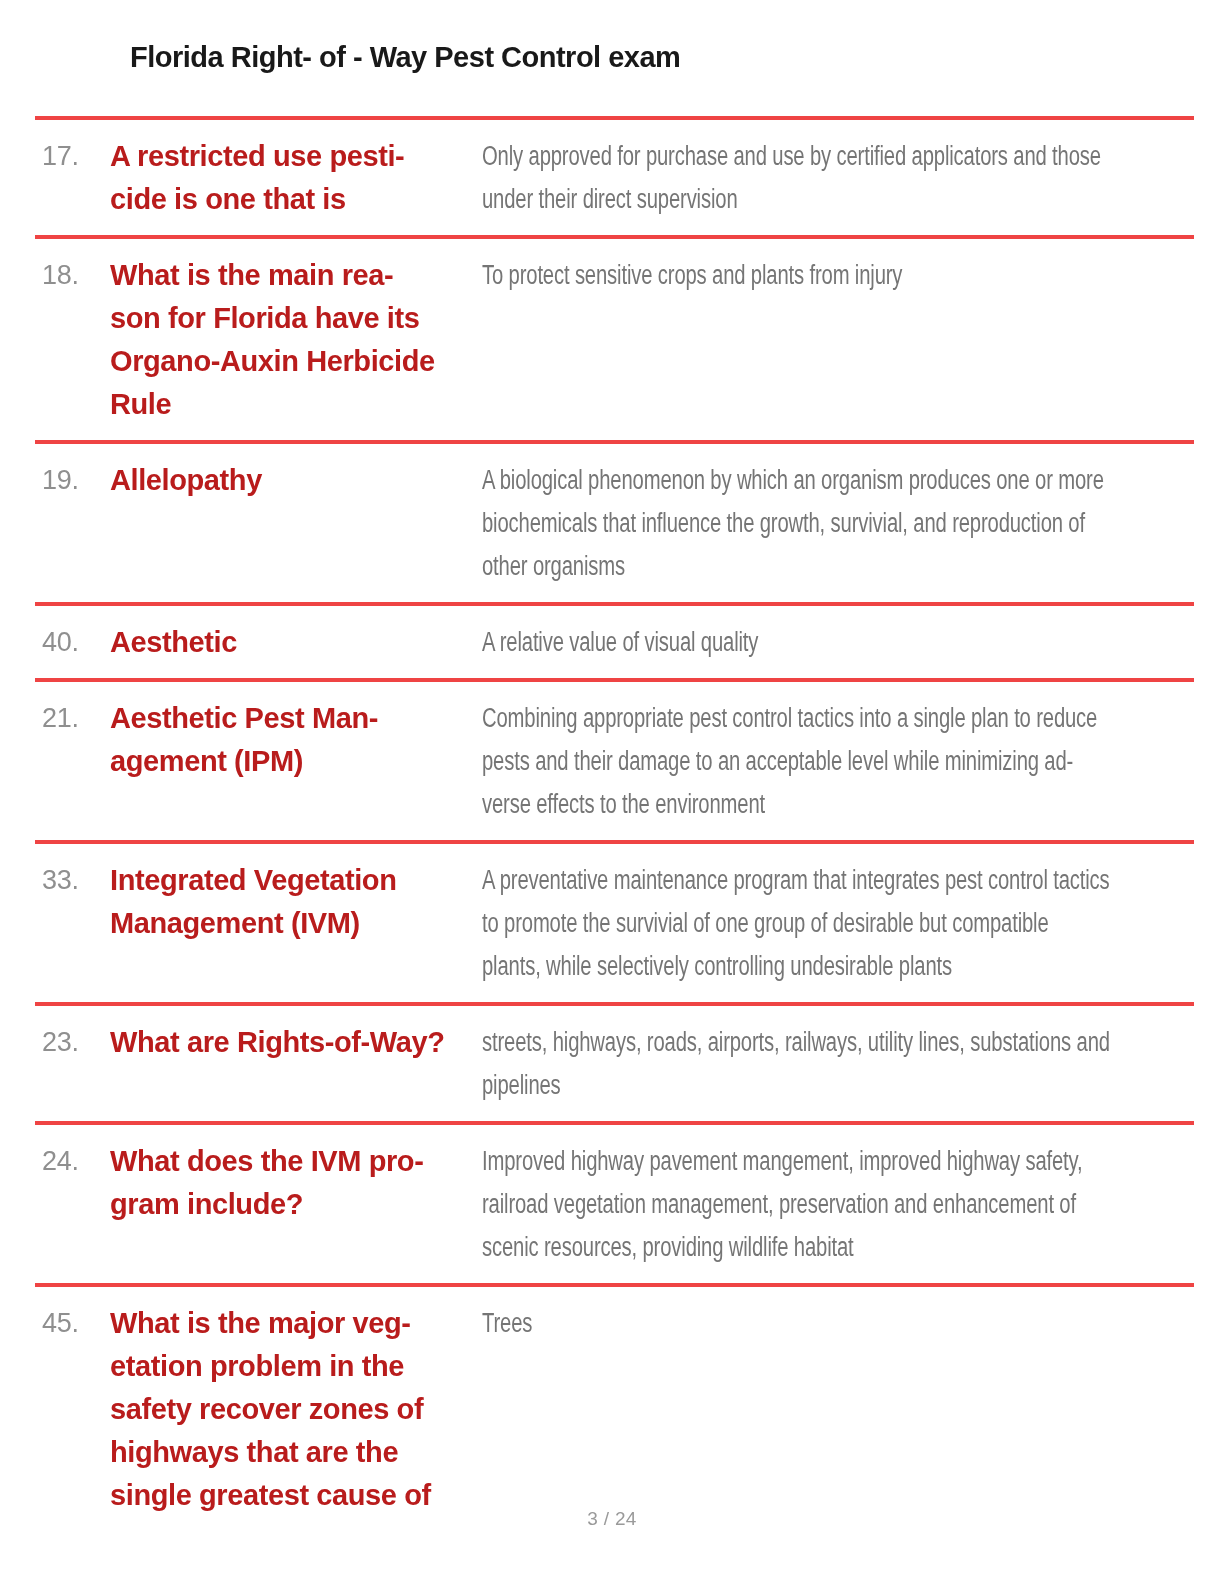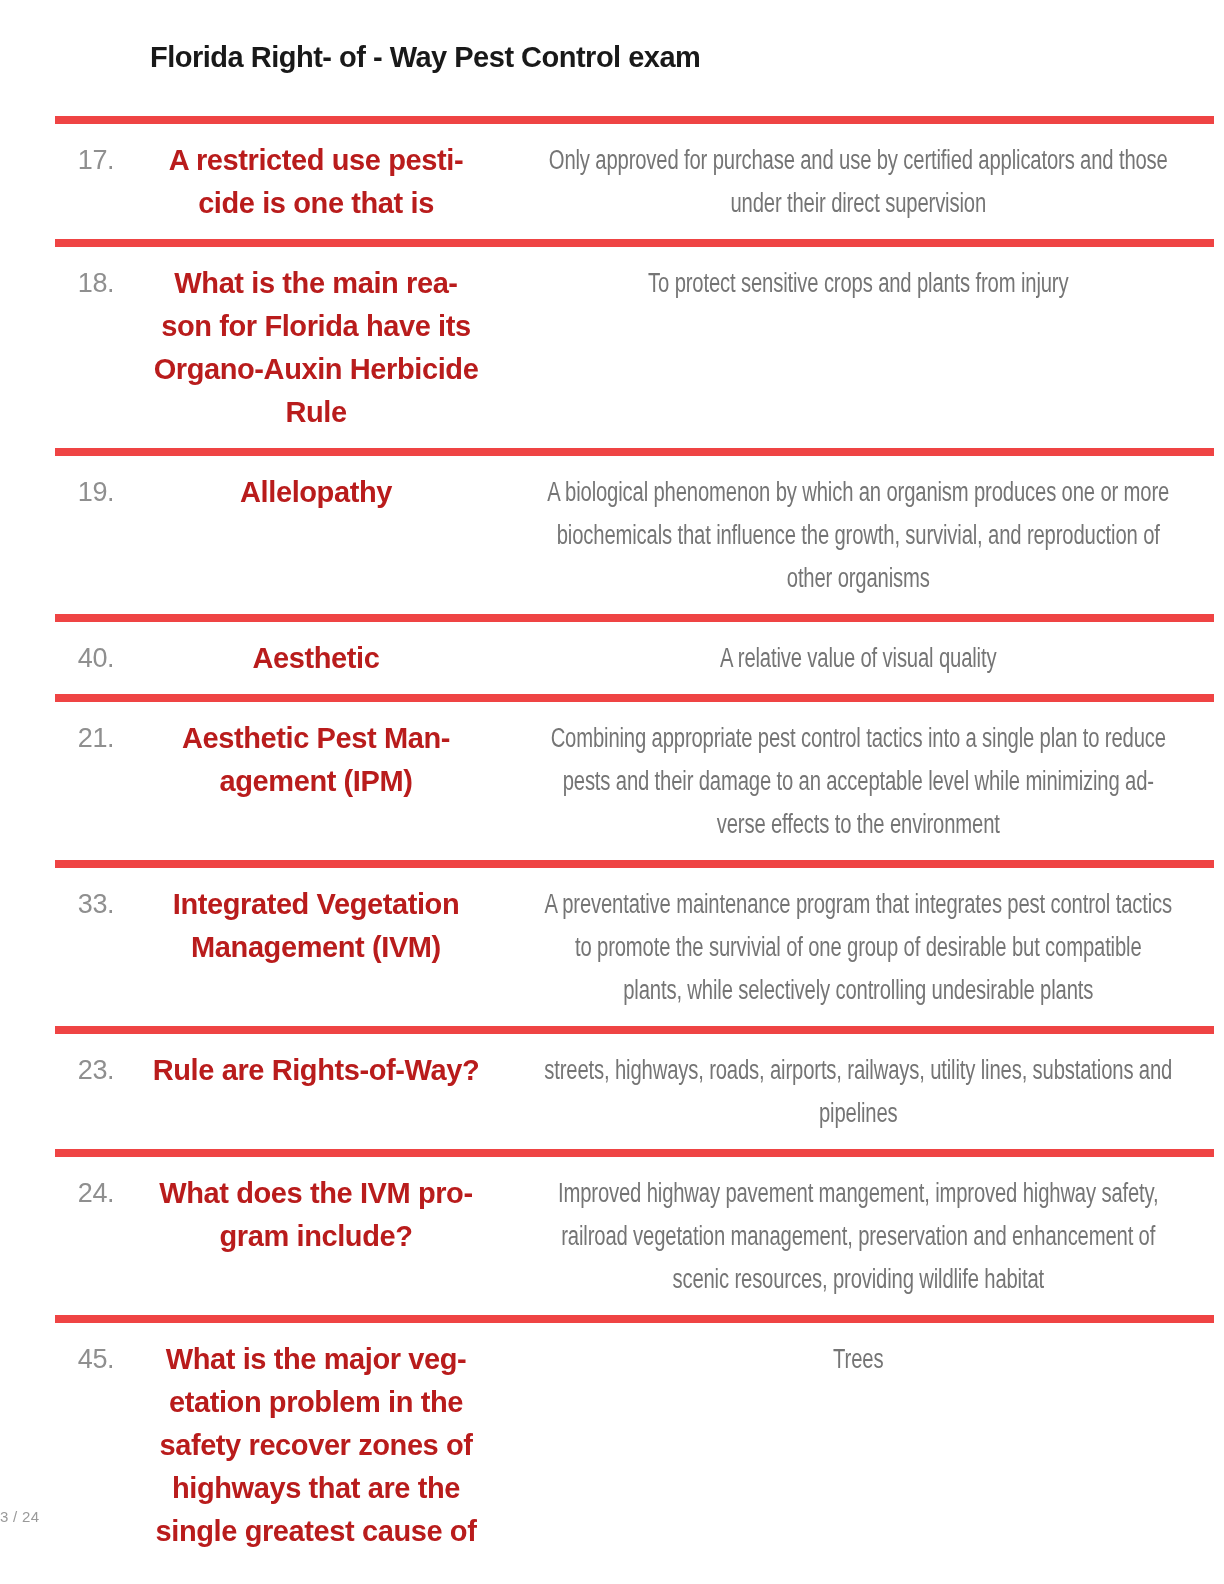--- a/index.html
+++ b/index.html
@@ -10,38 +10,37 @@
   body {
     width: 1224px;
     height: 1584px;
     position: relative;
     overflow: hidden;
     font-family: "Liberation Sans", sans-serif;
     -webkit-font-smoothing: antialiased;
   }
   .page {
     width: 1159px;
-    margin-left: 55px;
+    margin-left: 35px;
     margin-right: 30px;
   }
   .title {
     margin: 38px 0 40px 95px;
     font-size: 29px;
     line-height: 38px;
     font-weight: 600;
     letter-spacing: -0.5px;
     color: #191919;
     white-space: pre-line;
   }
   .row {
     display: grid;
     grid-template-columns: 75px 372px 1fr;
-    border-top: 8px solid #ef4444;
+    border-top: 4px solid #ef4444;
     padding: 15px 0 14px 0;
-    text-align: center;
   }
   .num {
     padding-left: 7px;
     font-size: 27px;
     line-height: 43px;
     color: #8f8f8f;
     letter-spacing: -0.3px;
   }
   .question {
     font-size: 29px;
@@ -63,21 +62,22 @@
     letter-spacing: -0.2px;
     white-space: pre-line;
     transform: scaleX(0.75);
     transform-origin: 0 0;
   }
   .page-indicator {
     position: absolute;
     left: 0;
     right: 0;
     top: 1508px;
-    font-size: 15px;
+    text-align: center;
+    font-size: 19px;
     color: #9a9a9a;
     letter-spacing: 0.3px;
   }
 </style>
 </head>
 <body>
 
 <div class="page">
 
   <div class="title">Florida Right- of - Way Pest Control exam</div>
@@ -126,21 +126,21 @@
     <div class="num">33.</div>
     <div class="question">Integrated Vegetation
 Management (IVM)</div>
     <div class="answer"><span class="ans-inner">A preventative maintenance program that integrates pest control tactics
 to promote the survivial of one group of desirable but compatible
 plants, while selectively controlling undesirable plants</span></div>
   </div>
 
   <div class="row">
     <div class="num">23.</div>
-    <div class="question">Rule are Rights-of-Way?</div>
+    <div class="question">What are Rights-of-Way?</div>
     <div class="answer"><span class="ans-inner">streets, highways, roads, airports, railways, utility lines, substations and
 pipelines</span></div>
   </div>
 
   <div class="row">
     <div class="num">24.</div>
     <div class="question">What does the IVM pro-
 gram include?</div>
     <div class="answer"><span class="ans-inner">Improved highway pavement mangement, improved highway safety,
 railroad vegetation management, preservation and enhancement of

